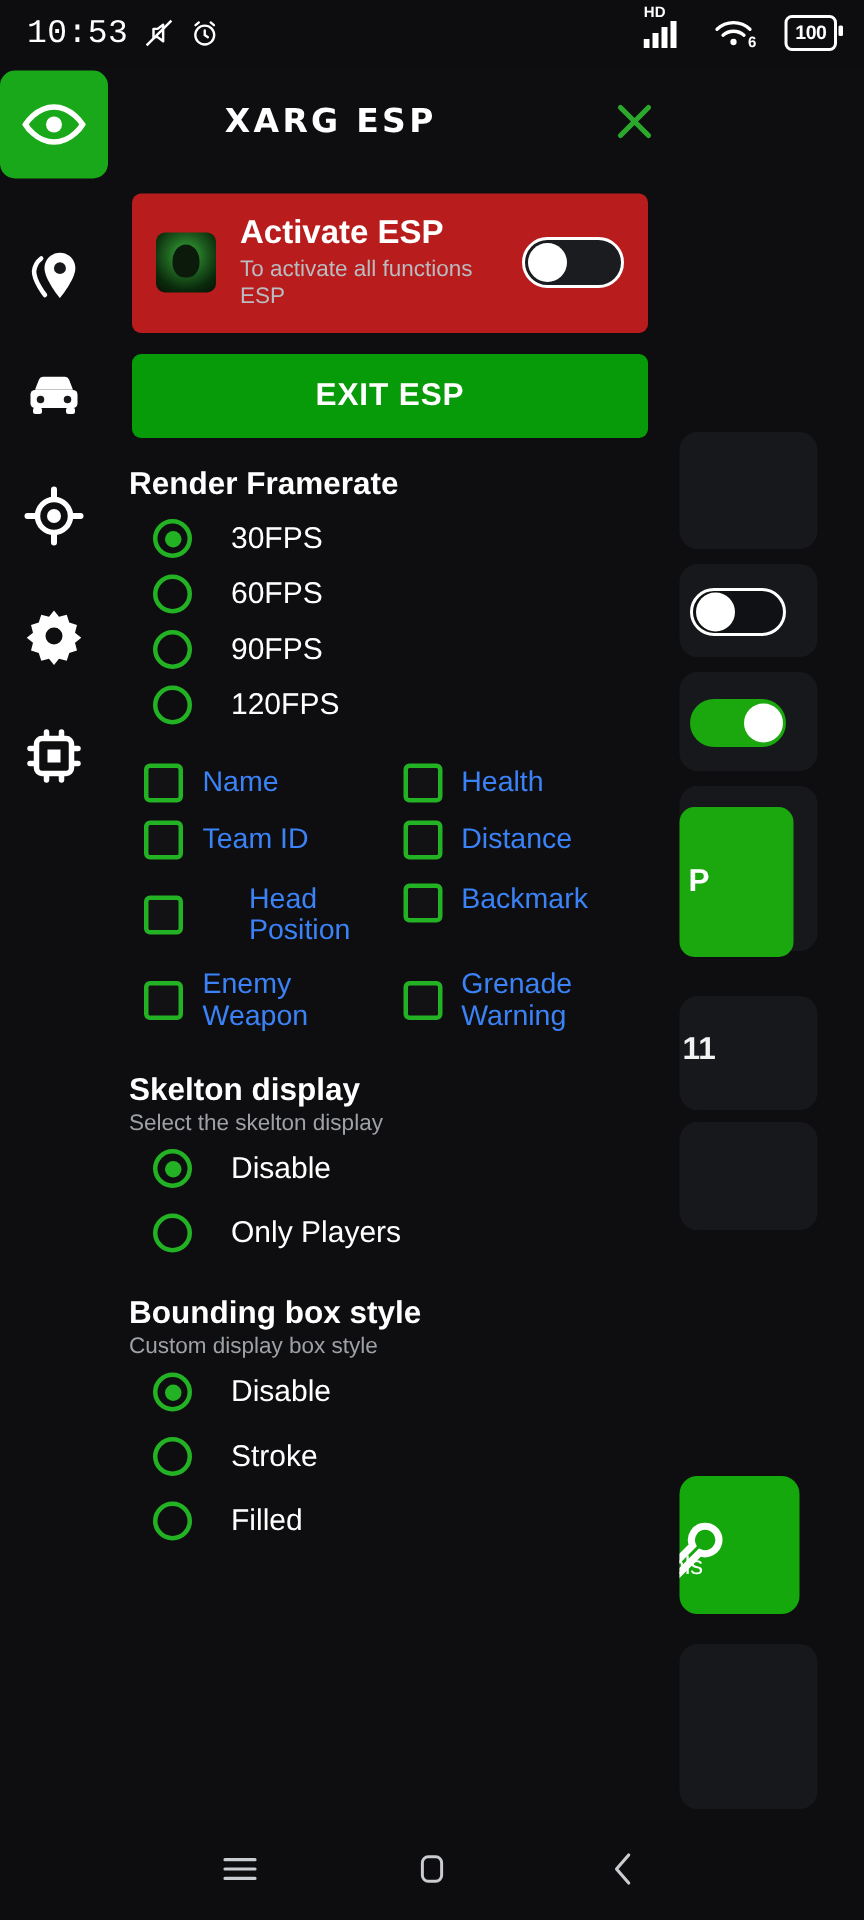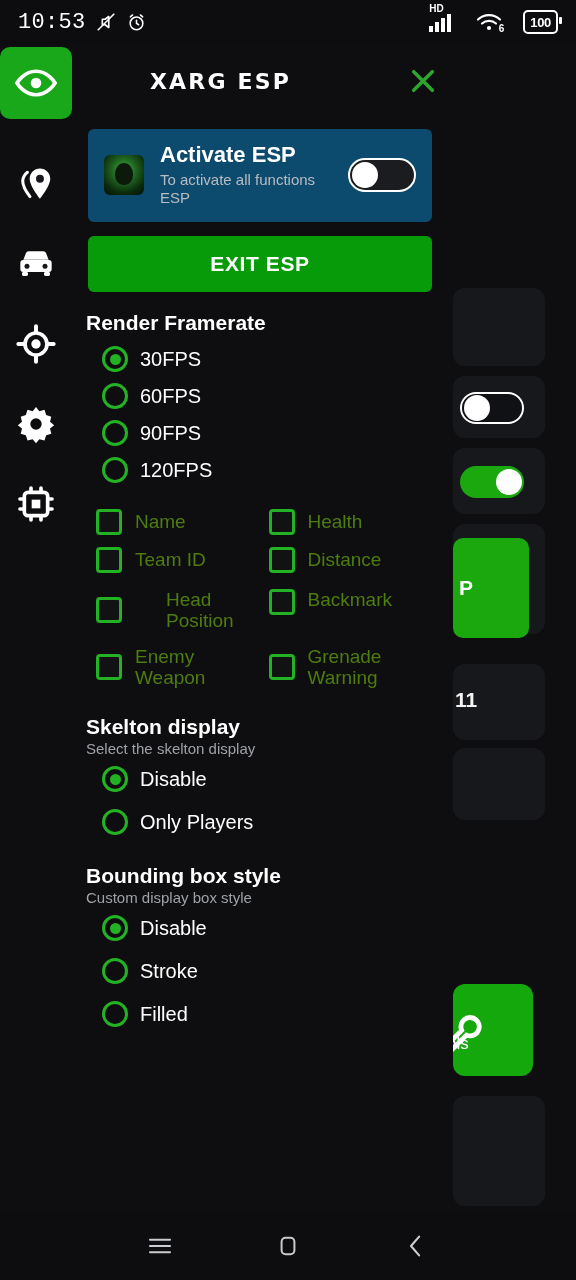--- a/index.html
+++ b/index.html
@@ -78,21 +78,21 @@
   }
   .rail-item { width:44px; height:44px; display:flex; align-items:center; justify-content:center; }
 
   
   .content {
     position:absolute; left:72px; top:74px; width:369px; bottom:0;
     padding:11px 0 0 0;
   }
 
   .card {
-    margin:0 9px 0 16px; background:#0c4a6e; border-radius:6px;
+    margin:0 9px 0 16px; background:#b91c1c; border-radius:6px;
     display:flex; align-items:center; padding:14px 16px; gap:16px;
   }
   .card-thumb {
     width:40px; height:40px; border-radius:6px; flex:0 0 40px;
     background:
       radial-gradient(circle at 50% 38%, #39b23a 0%, #1d5c1e 42%, #0a2a0b 72%, #071007 100%);
     position:relative; overflow:hidden;
   }
   .card-thumb::after {
     content:""; position:absolute; left:11px; top:8px; width:18px; height:22px;
@@ -110,36 +110,36 @@
   .exit-btn {
     margin:14px 9px 0 16px; height:56px; background:#089b09; border-radius:6px;
     color:#fff; font-size:21px; font-weight:700; letter-spacing:.6px;
     display:flex; align-items:center; justify-content:center;
   }
 
   .section { margin-top:18px; padding-left:14px; }
   .sec-title { color:#ffffff; font-size:21px; font-weight:600; line-height:1.2; }
   .sec-sub { color:#9ea1a6; font-size:15px; margin-top:1px; }
 
-  .radio-row { display:flex; align-items:center; gap:12px; margin-top:11px; padding-left:16px; }
+  .radio-row { display:flex; align-items:center; gap:26px; margin-top:11px; padding-left:16px; }
   .radio {
     width:26px; height:26px; border-radius:50%; border:3px solid #23b223;
     flex:0 0 26px; display:flex; align-items:center; justify-content:center; background:#0e0e10;
   }
   .radio .dot { width:11px; height:11px; border-radius:50%; background:#23b223; display:none; }
   .radio.sel .dot { display:block; }
   .radio-label { color:#fff; font-size:20px; }
 
   .grid2 { display:flex; flex-wrap:wrap; margin-top:9px; padding-left:10px; }
   .cbx-row { width:50%; display:flex; align-items:center; gap:13px; margin-top:12px; }
   .cbx {
     width:26px; height:26px; border-radius:4px; border:3px solid #23b223;
     background:#121214; flex:0 0 26px;
   }
-  .cbx-label { color:#4d7c0f; font-size:19px; line-height:1.12; }
+  .cbx-label { color:#3b82f6; font-size:19px; line-height:1.12; }
 
   
   .navbar {
     position:absolute; left:0; bottom:0; width:576px; height:68px;
     background:#0d0d0f; display:flex; align-items:center; z-index:50;
   }
   .nav-btn { flex:1; display:flex; align-items:center; justify-content:center; }
   .nav-spacer { width:96px; }
 </style>
 </head>

